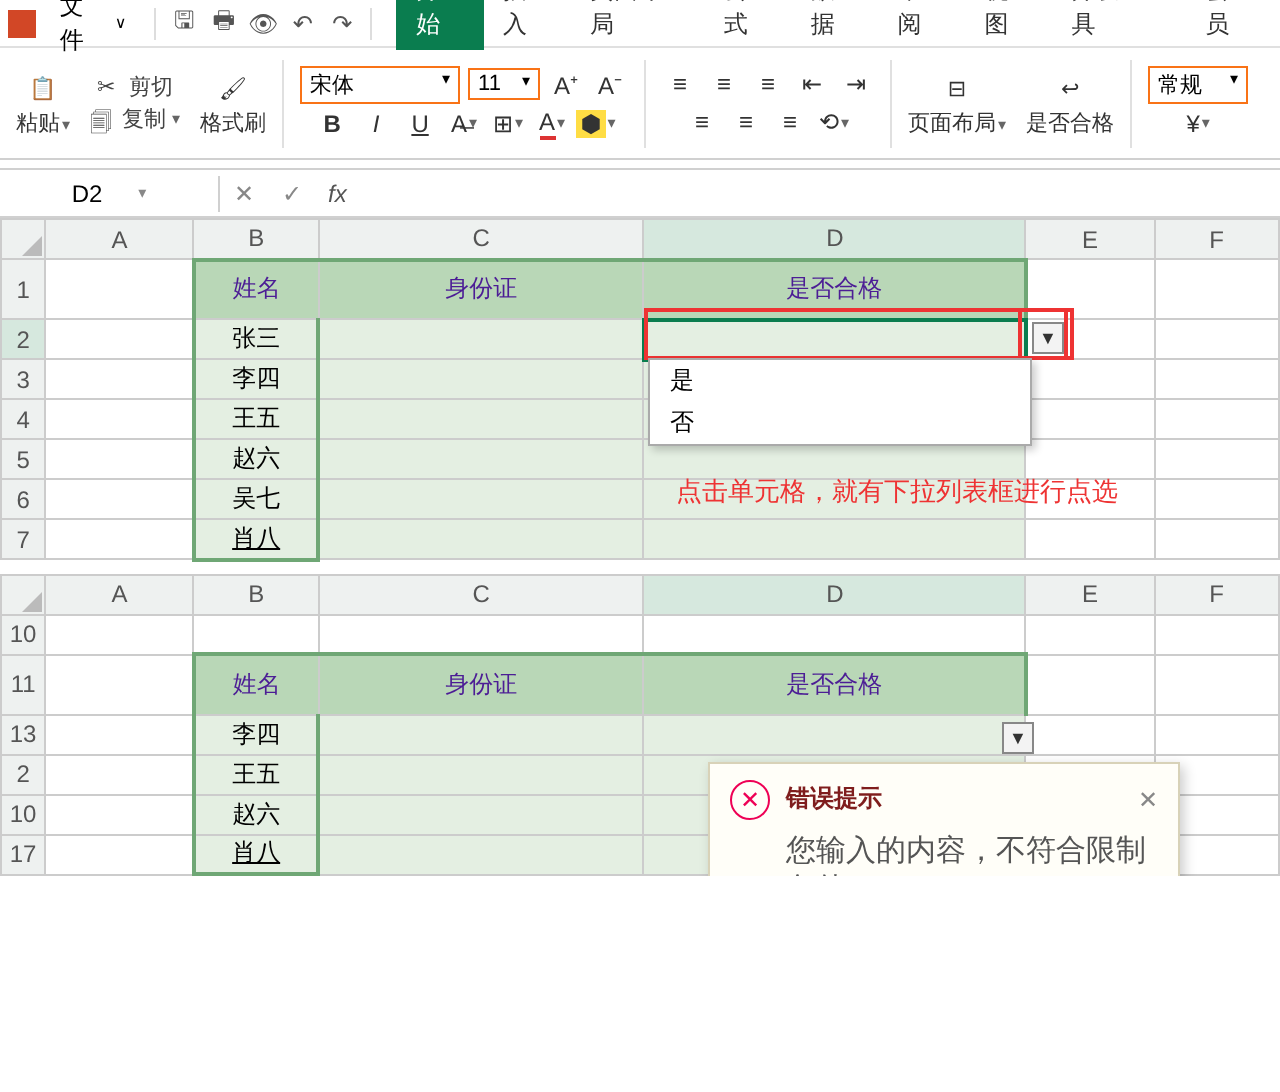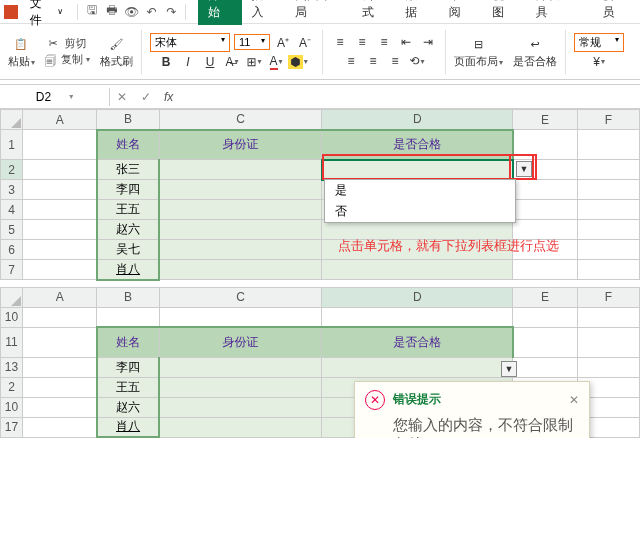--- a/index.html
+++ b/index.html
@@ -60,21 +60,21 @@
   .dd-btn { position: absolute; width: 16px; height: 16px; border: 1px solid #888; background: #f3f3f3; display: flex; align-items: center; justify-content: center; font-size: 9px; color: #333; }
   
   .dd-list { position: absolute; background: #fff; border: 1px solid #aaa; box-shadow: 2px 2px 4px rgba(0,0,0,0.2); }
   .dd-list div { padding: 2px 10px; text-align: left; font-size: 12px; }
   
   .redtext { position: absolute; color: #e33; font-size: 13px; }
   
   .err-pop { position: absolute; width: 236px; background: #fffef8; border: 1px solid #d8d2b8; box-shadow: 2px 2px 6px rgba(0,0,0,0.2); padding: 8px 10px; }
   .err-pop .hdr-row { display: flex; align-items: center; gap: 8px; }
   .err-x { width: 20px; height: 20px; border: 1.5px solid #e05; border-radius: 50%; color: #e05; display: flex; align-items: center; justify-content: center; font-size: 12px; }
-  .err-title { font-weight: bold; font-size: 12px; color: #15803d; }
+  .err-title { font-weight: bold; font-size: 12px; color: #7f1d1d; }
   .err-close { margin-left: auto; color: #888; font-size: 12px; }
   .err-msg { font-size: 15px; color: #555; padding: 6px 0 8px 28px; }
   .err-link { font-size: 11px; color: #0a7; padding-left: 28px; display: flex; align-items: center; gap: 4px; }
   .err-link .c { width: 12px; height: 12px; border: 1px solid #0a7; border-radius: 50%; display: flex; align-items: center; justify-content: center; font-size: 8px; }
   
   .edit-cell { background: #fff; outline: 1px solid #999; }
   .edit-cell span { background: #bcd; }
   .strip { height:5px; background:#fff; border-bottom:1px solid #d0d0d0;}
   .sheet tr:first-child th:first-child { position:relative; }
   .sheet tr:first-child th:first-child::after { content:""; position:absolute; right:1px; bottom:1px; border-left:10px solid transparent; border-bottom:10px solid #bbb; }

